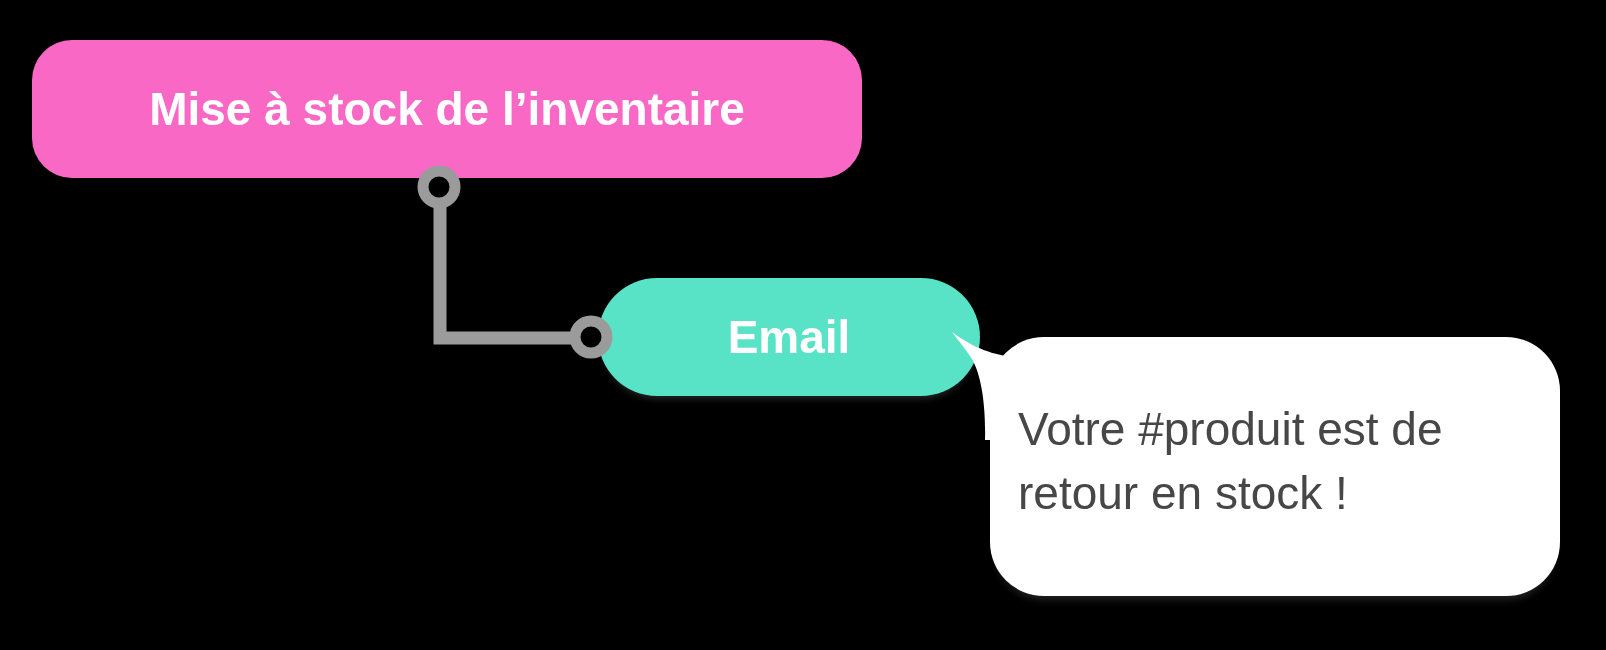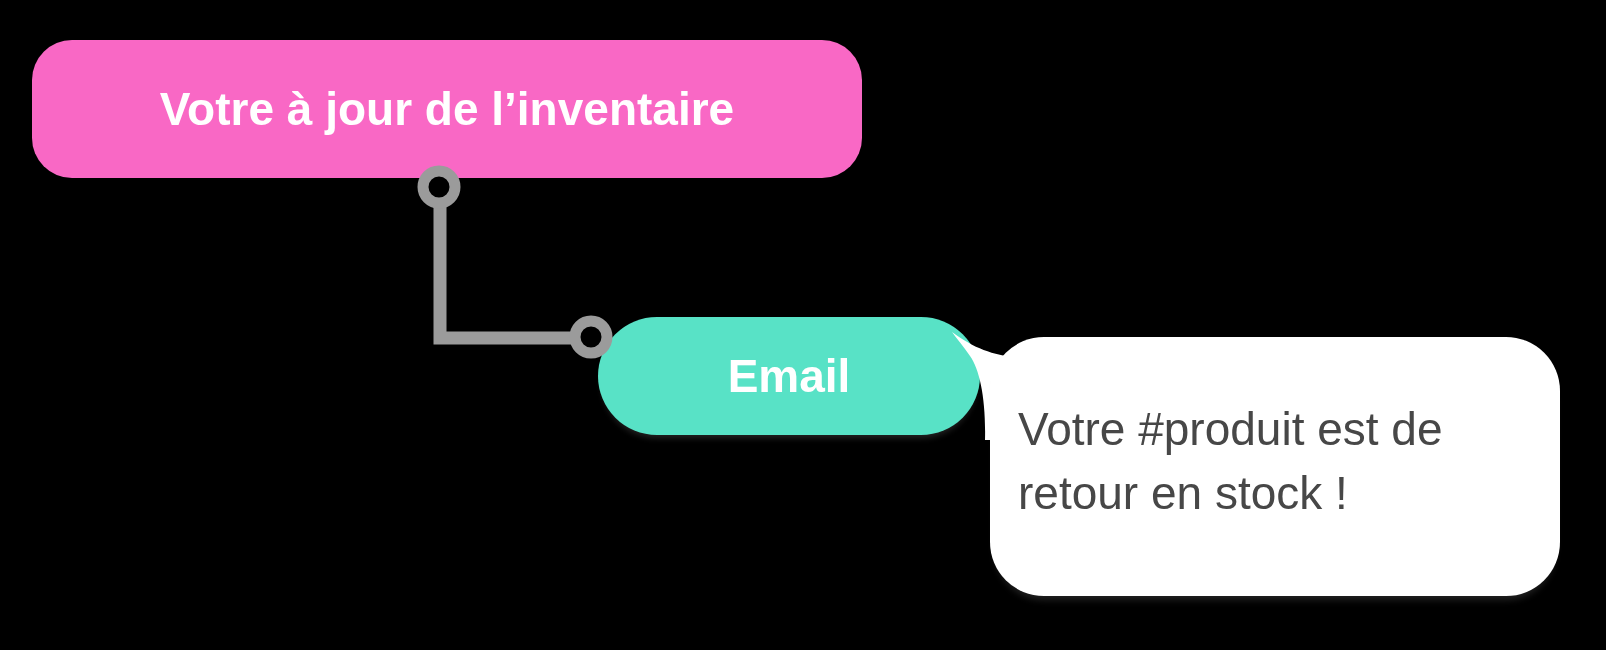--- a/index.html
+++ b/index.html
@@ -38,21 +38,20 @@
     background: #F968C5;
   }
   .action {
     left: 598px;
     top: 278px;
     width: 382px;
     height: 118px;
     border-radius: 59px;
     background: #58E2C6;
     box-shadow: 0 7px 6px -4px rgba(120,120,120,0.30);
-    margin-top: 39px;
   }
   .overlay {
     position: absolute;
     left: 0;
     top: 0;
     width: 1606px;
     height: 650px;
     pointer-events: none;
   }
   .bubble {
@@ -76,21 +75,21 @@
     line-height: 64px;
     color: #474747;
   }
 </style>
 </head>
 <body>
 
 <div class="canvas">
 
   <div class="node trigger">
-    <span>Votre à jour de l’inventaire</span>
+    <span>Mise à stock de l’inventaire</span>
   </div>
 
   <div class="node action">
     <span>Email</span>
   </div>
 
   <svg class="overlay" viewBox="0 0 1606 650" xmlns="http://www.w3.org/2000/svg">
     <path d="M 440 196 L 440 338 L 585 338" fill="none" stroke="#9B9B9B" stroke-width="13" stroke-linejoin="miter"></path>
     <circle cx="439" cy="187" r="16" fill="#000000" stroke="#9B9B9B" stroke-width="11"></circle>
     <circle cx="591" cy="337" r="16" fill="#000000" stroke="#9B9B9B" stroke-width="11"></circle>

